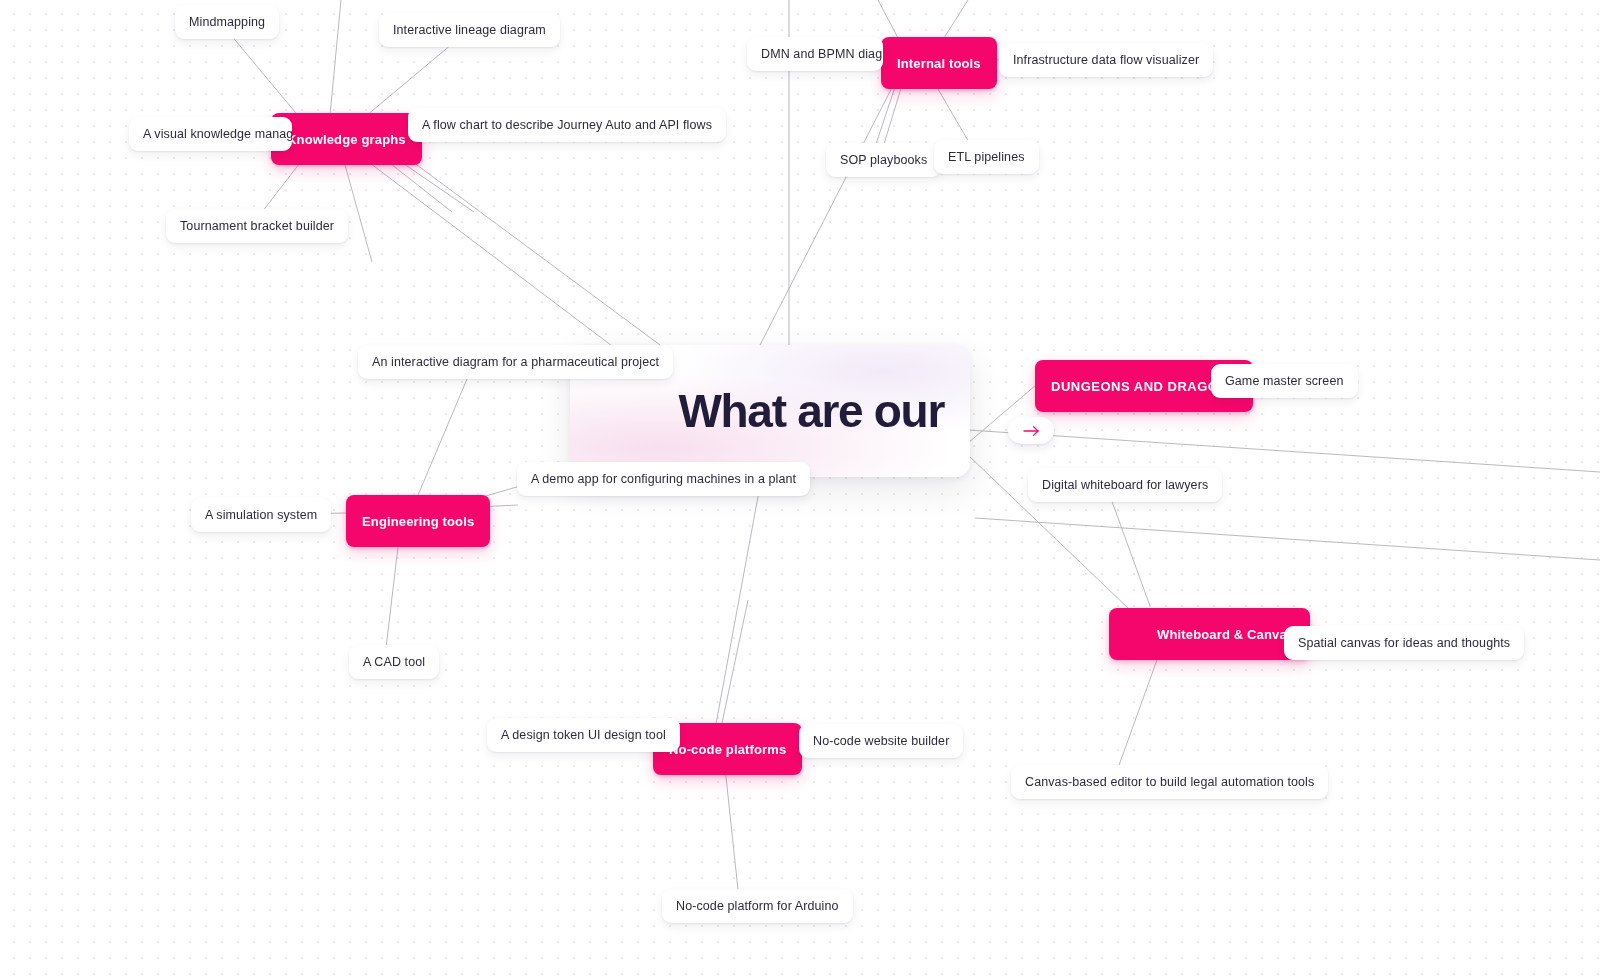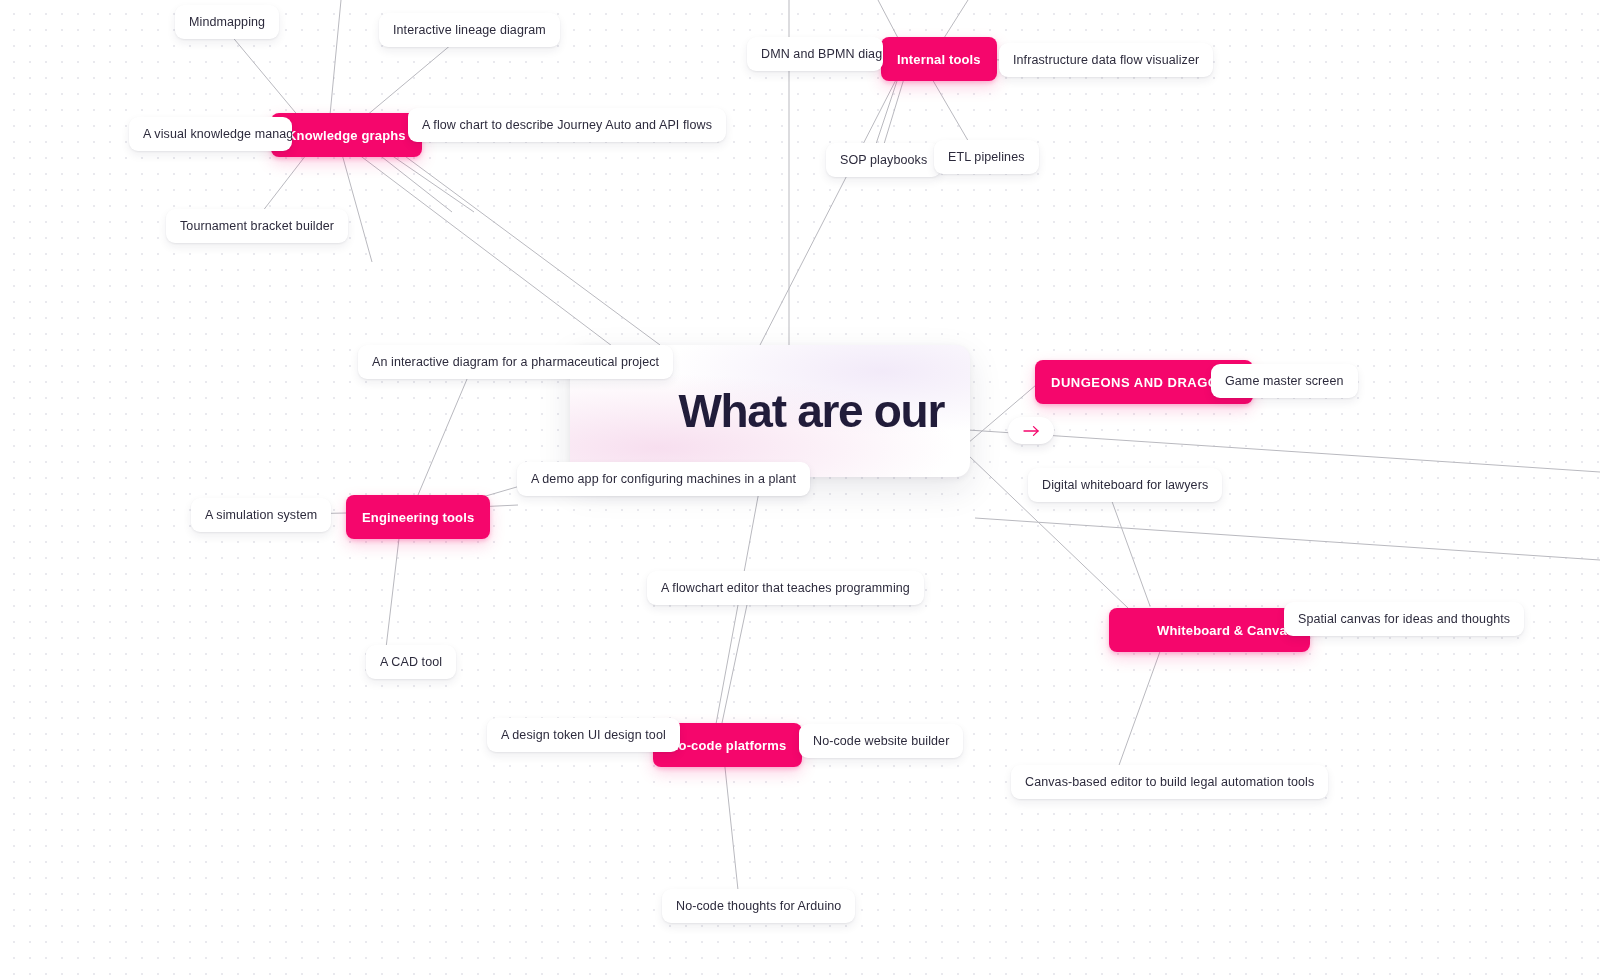--- a/index.html
+++ b/index.html
@@ -57,21 +57,21 @@
   .branch {
     background: #F5066C;
     border-radius: 8px;
     box-shadow: 0 2px 4px rgba(245,6,108,0.22),
                 0 6px 16px rgba(245,6,108,0.18);
     color: #ffffff;
     font-size: 13px;
     font-weight: 700;
     letter-spacing: 0.15px;
     padding: 0 16px;
-    height: 44px;
+    height: 52px;
   }
   .branch.caps { letter-spacing: 0.5px; }
 
   
   .root {
     position: absolute;
     background: #ffffff;
     background-image:
       radial-gradient(120% 90% at 22% 78%, rgba(241,196,226,0.55) 0%, rgba(255,255,255,0) 62%),
       radial-gradient(90% 80% at 78% 20%, rgba(224,205,240,0.42) 0%, rgba(255,255,255,0) 60%);
@@ -229,58 +229,55 @@
   </div>
 
   <div class="node leaf" style="left:1211px; top:364px;">
     <span>Game master screen</span>
   </div>
 
   <div class="node leaf" style="left:1028px; top:468px;">
     <span>Digital whiteboard for lawyers</span>
   </div>
 
-  <div class="node leaf" style="left:1284px; top:602px;">
+  <div class="node leaf" style="left:1284px; top:626px;">
     <span>Spatial canvas for ideas and thoughts</span>
   </div>
 
   <div class="node leaf" style="left:1011px; top:765px;">
     <span>Canvas-based editor to build legal automation tools</span>
   </div>
 
   <div class="node leaf" style="left:358px; top:345px;">
     <span>An interactive diagram for a pharmaceutical project</span>
   </div>
 
   <div class="node leaf" style="left:191px; top:498px;">
     <span>A simulation system</span>
   </div>
 
   <div class="node leaf" style="left:517px; top:462px;">
     <span>A demo app for configuring machines in a plant</span>
   </div>
 
-  <div class="node leaf" style="left:366px; top:645px;">
+  <div class="node leaf" style="left:349px; top:645px;">
     <span>A CAD tool</span>
   </div>
 
-  <div class="node leaf" style="left:647px; top:571px;">
-    <span>A flowchart editor that teaches programming</span>
-  </div>
 
   <div class="node leaf" style="left:487px; top:718px;">
     <span>A design token UI design tool</span>
   </div>
 
   <div class="node leaf" style="left:799px; top:724px;justify-content:flex-end;">
     <span>No-code website builder</span>
   </div>
 
   <div class="node leaf" style="left:662px; top:889px;">
-    <span>No-code thoughts for Arduino</span>
+    <span>No-code platform for Arduino</span>
   </div>
 
   <div class="arrow-pill" style="left:1008px; top:417px; width:46px; height:27px;">
     <span>
       <svg width="17" height="12" viewBox="0 0 17 12" fill="none">
         <path d="M1 6 H15" stroke="#F5066C" stroke-width="1.3" stroke-linecap="round"></path>
         <path d="M10.5 1.6 L15 6 L10.5 10.4" stroke="#F5066C" stroke-width="1.3" stroke-linecap="round" stroke-linejoin="round" fill="none"></path>
       </svg>
     </span>
   </div>

